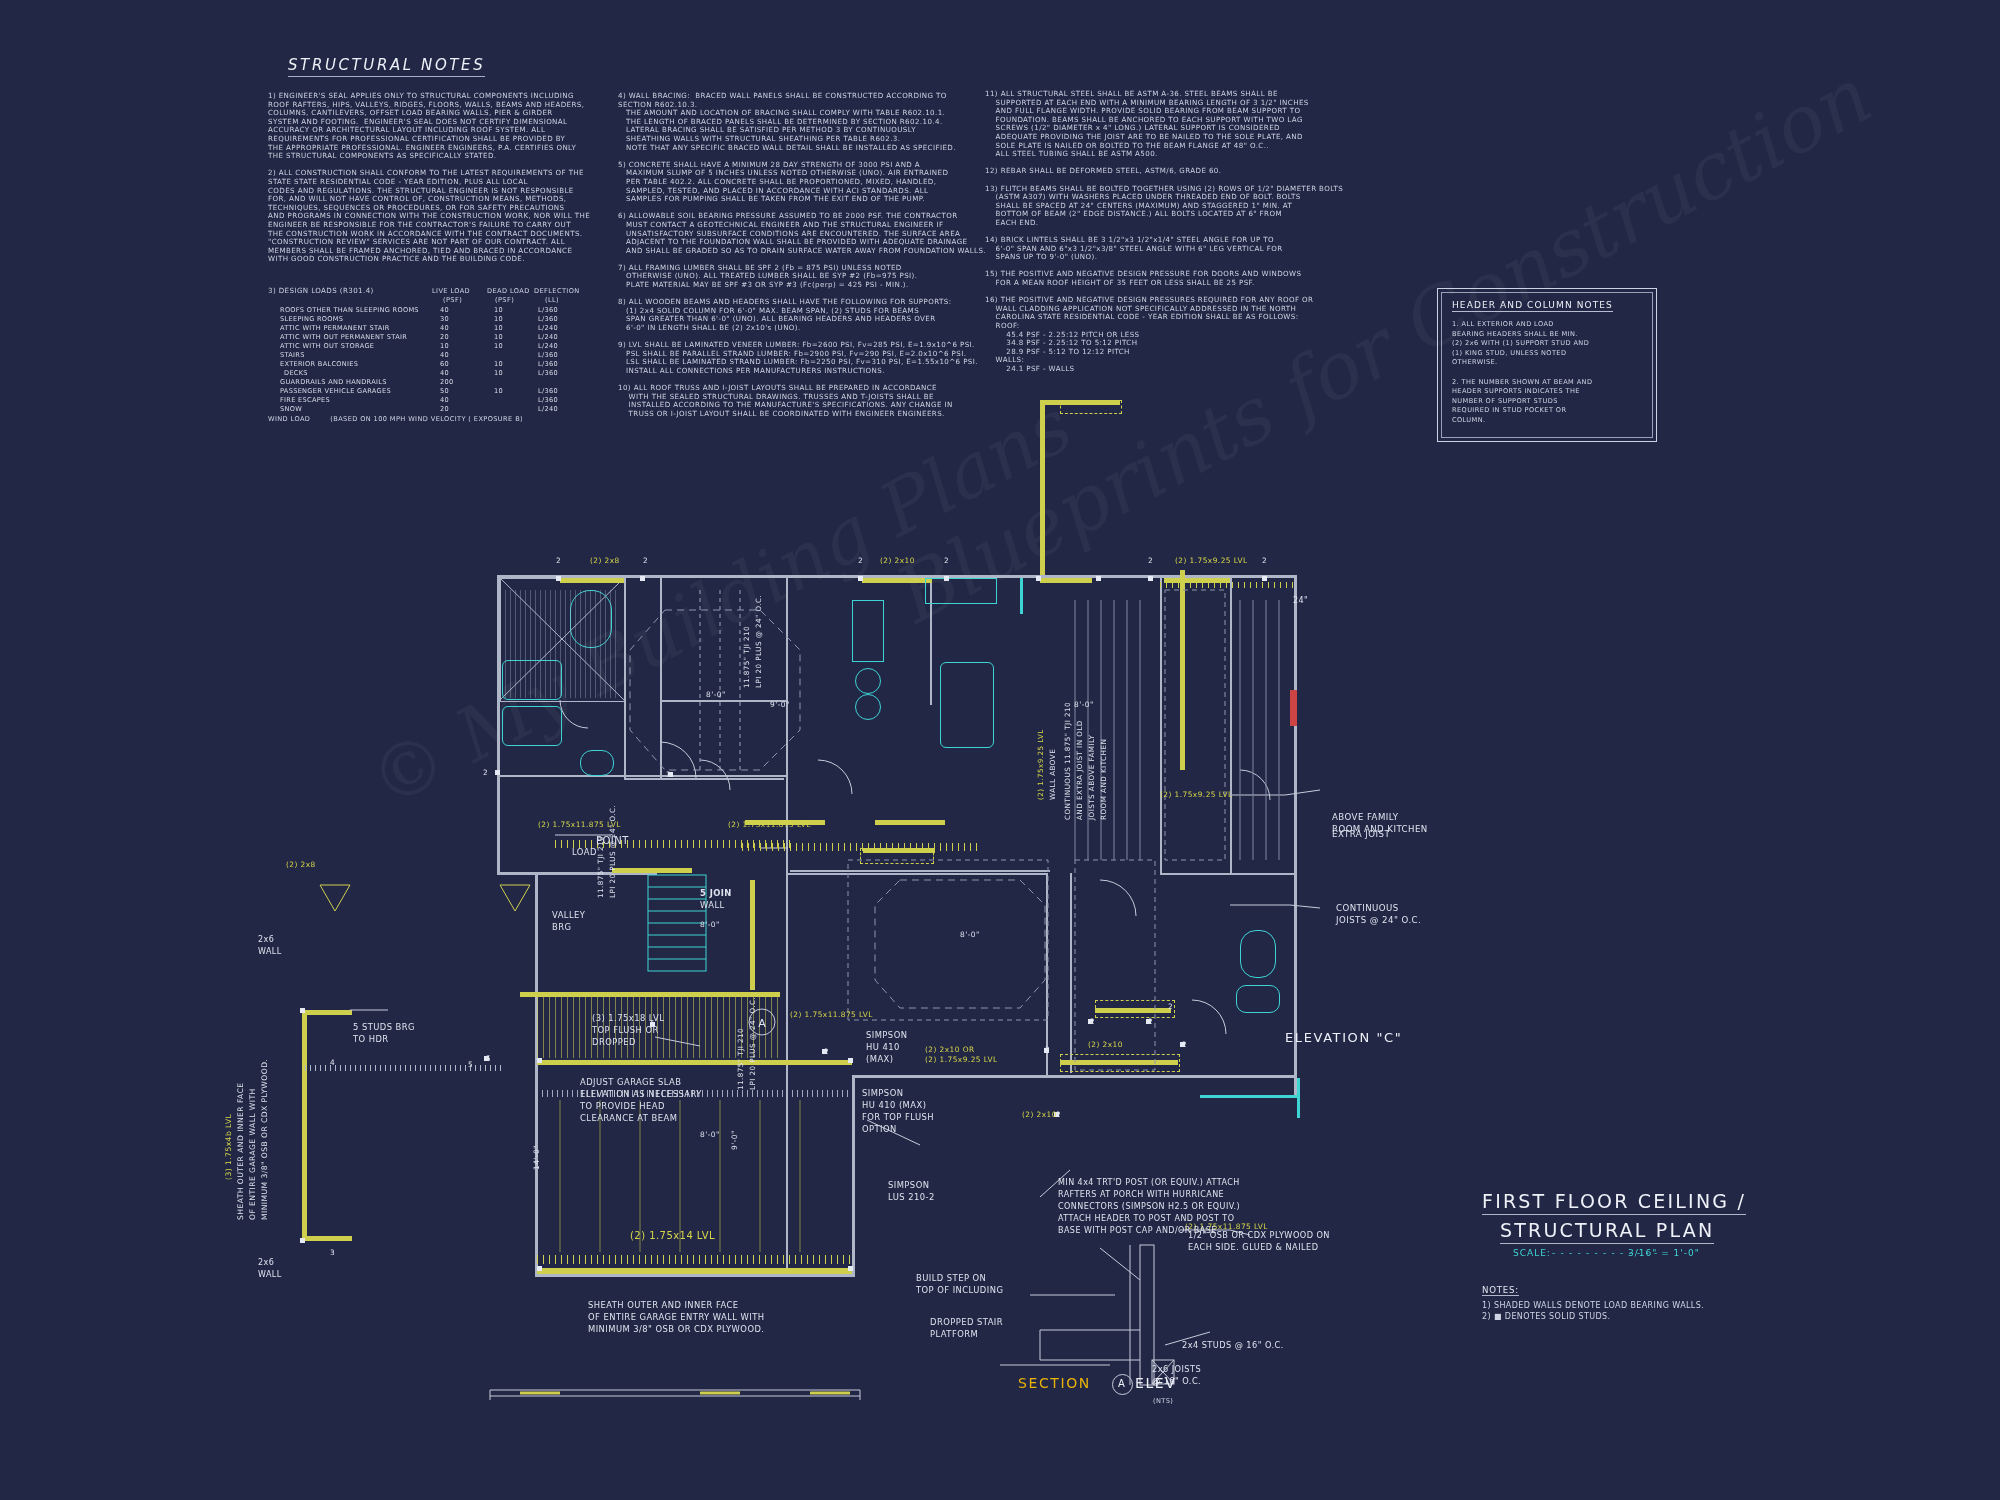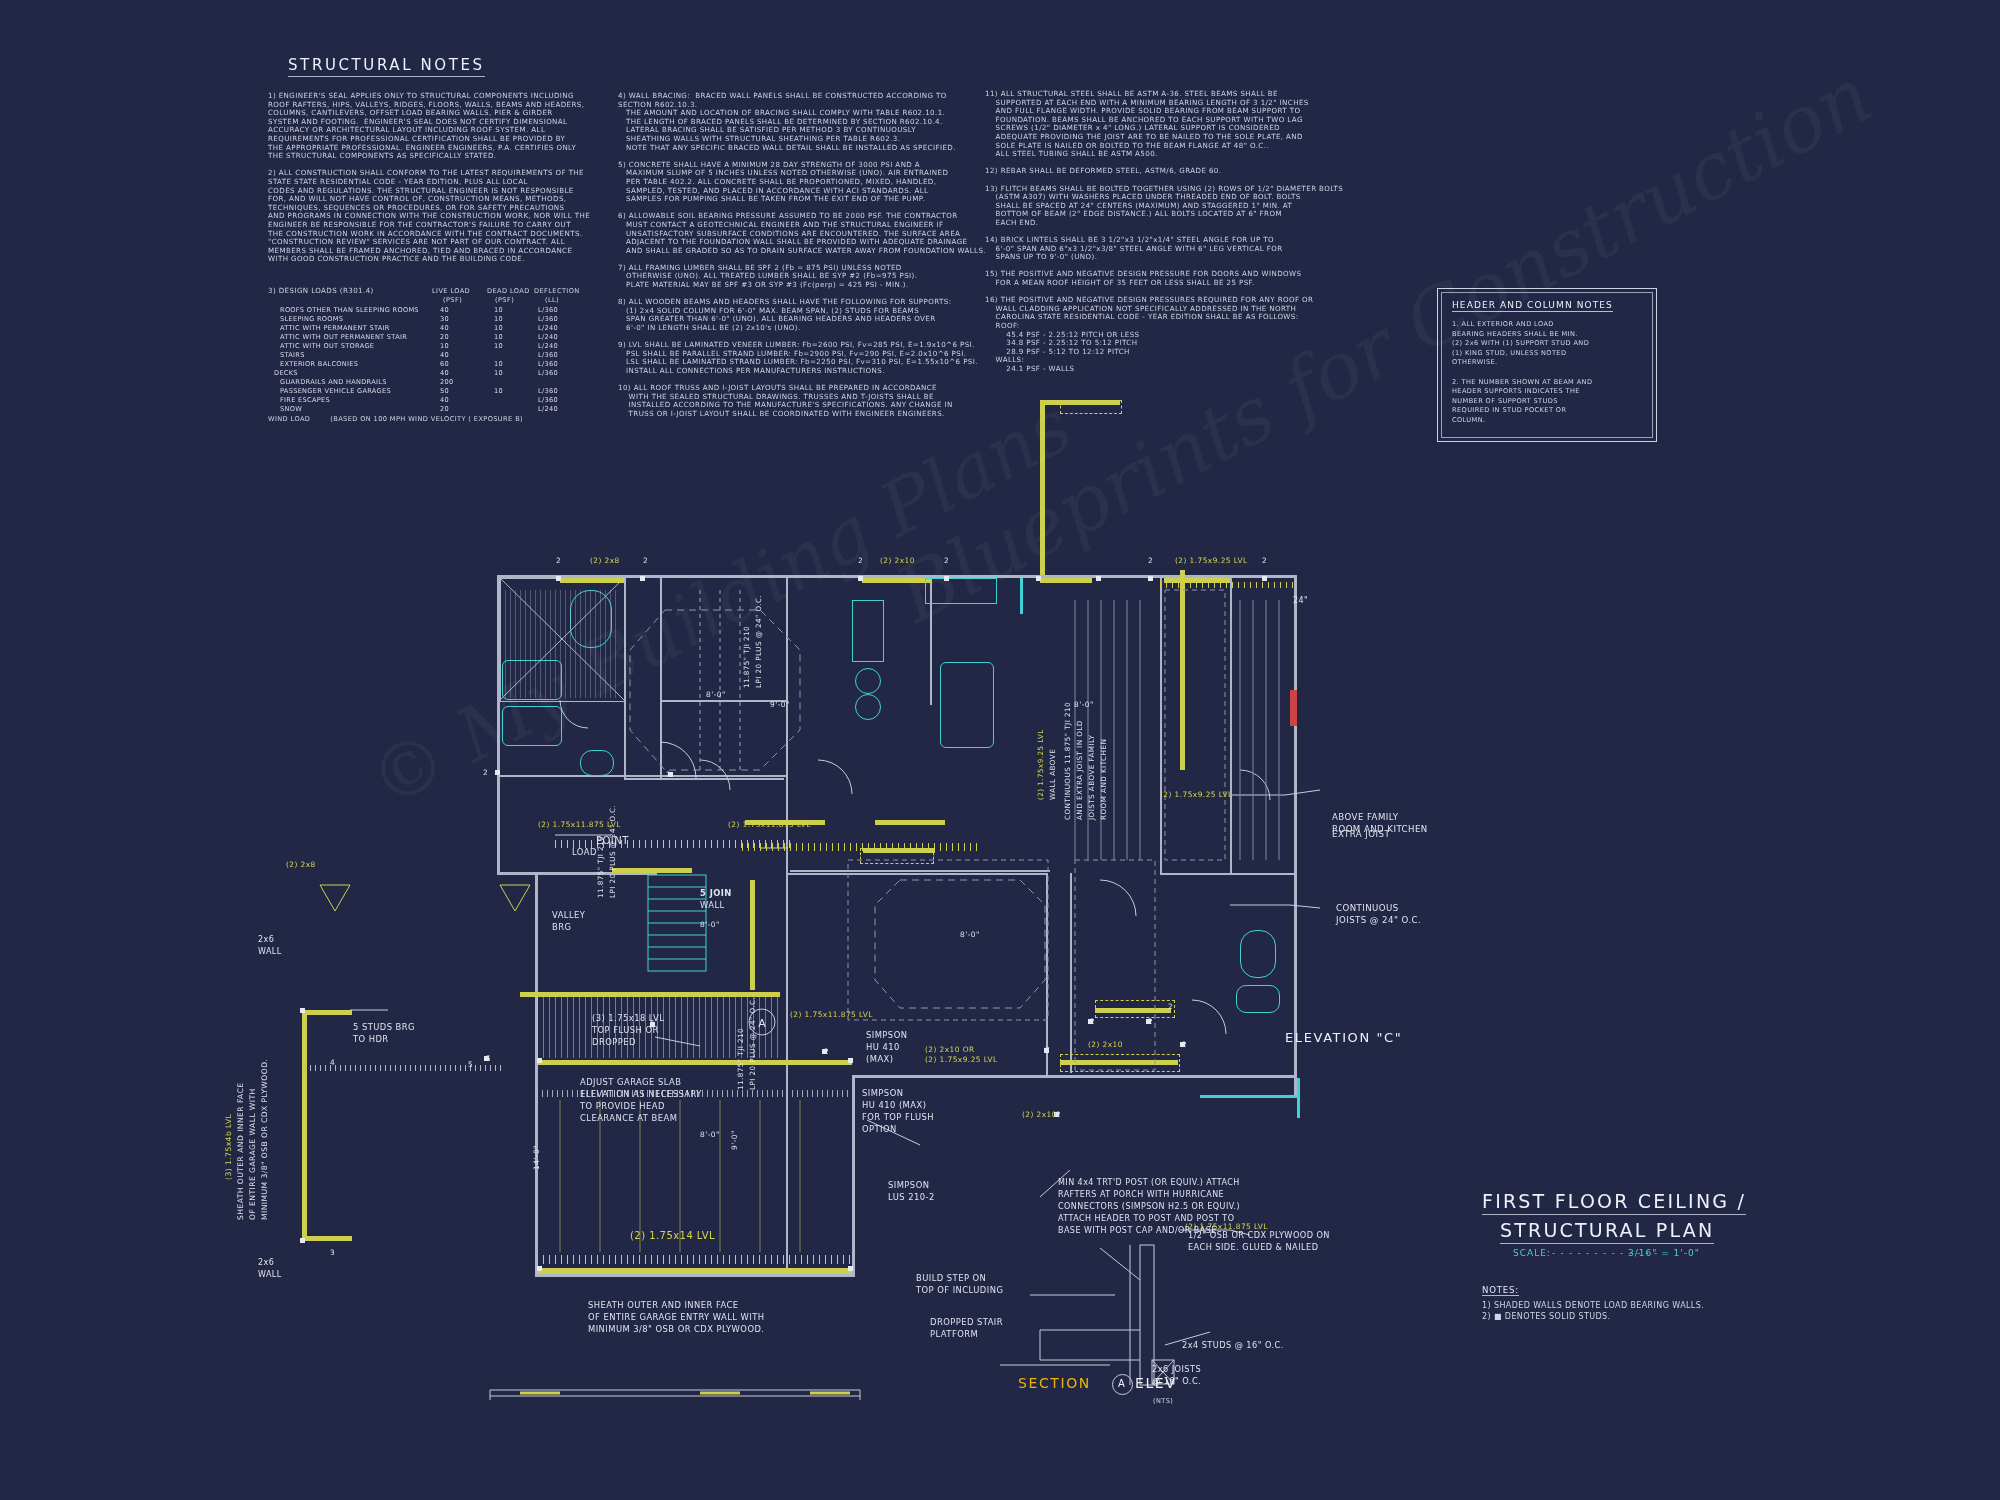--- a/index.html
+++ b/index.html
@@ -37,21 +37,21 @@
   svg{position:absolute;left:0;top:0;overflow:visible;pointer-events:none;}
 </style>
 </head>
 <body>
 
 <div id="sheet">
 
   <div class="wm wm1">© My Building Plans</div>
   <div class="wm wm2">Blueprints for Construction</div>
 
-  <div class="t hdr" style="left:288px;top:56px;">STRUCTURAL NOTES</div>
+  <div class="t hdr" style="left:288px;top:56px;font-style:italic;">STRUCTURAL NOTES</div>
 
   <div class="t note" id="col1" style="left:268px;top:92px;width:300px;"><div>1) ENGINEER'S SEAL APPLIES ONLY TO STRUCTURAL COMPONENTS INCLUDING</div><div>ROOF RAFTERS, HIPS, VALLEYS, RIDGES, FLOORS, WALLS, BEAMS AND HEADERS,</div><div>COLUMNS, CANTILEVERS, OFFSET LOAD BEARING WALLS, PIER &amp; GIRDER</div><div>SYSTEM AND FOOTING.  ENGINEER'S SEAL DOES NOT CERTIFY DIMENSIONAL</div><div>ACCURACY OR ARCHITECTURAL LAYOUT INCLUDING ROOF SYSTEM. ALL</div><div>REQUIREMENTS FOR PROFESSIONAL CERTIFICATION SHALL BE PROVIDED BY</div><div>THE APPROPRIATE PROFESSIONAL. ENGINEER ENGINEERS, P.A. CERTIFIES ONLY</div><div>THE STRUCTURAL COMPONENTS AS SPECIFICALLY STATED.</div><div>&nbsp;</div><div>2) ALL CONSTRUCTION SHALL CONFORM TO THE LATEST REQUIREMENTS OF THE</div><div>STATE STATE RESIDENTIAL CODE - YEAR EDITION, PLUS ALL LOCAL</div><div>CODES AND REGULATIONS. THE STRUCTURAL ENGINEER IS NOT RESPONSIBLE</div><div>FOR, AND WILL NOT HAVE CONTROL OF, CONSTRUCTION MEANS, METHODS,</div><div>TECHNIQUES, SEQUENCES OR PROCEDURES, OR FOR SAFETY PRECAUTIONS</div><div>AND PROGRAMS IN CONNECTION WITH THE CONSTRUCTION WORK, NOR WILL THE</div><div>ENGINEER BE RESPONSIBLE FOR THE CONTRACTOR'S FAILURE TO CARRY OUT</div><div>THE CONSTRUCTION WORK IN ACCORDANCE WITH THE CONTRACT DOCUMENTS.</div><div>"CONSTRUCTION REVIEW" SERVICES ARE NOT PART OF OUR CONTRACT. ALL</div><div>MEMBERS SHALL BE FRAMED ANCHORED, TIED AND BRACED IN ACCORDANCE</div><div>WITH GOOD CONSTRUCTION PRACTICE AND THE BUILDING CODE.</div></div>
 
   <div class="t note" id="dlHead" style="left:268px;top:287px;">3) DESIGN LOADS (R301.4)</div>
   <div class="t tiny" style="left:432px;top:287px;">LIVE LOAD</div>
   <div class="t tiny" style="left:487px;top:287px;">DEAD LOAD</div>
   <div class="t tiny" style="left:534px;top:287px;">DEFLECTION</div>
   <div class="t tiny" style="left:443px;top:296px;">(PSF)</div>
   <div class="t tiny" style="left:495px;top:296px;">(PSF)</div>
   <div class="t tiny" style="left:545px;top:296px;">(LL)</div>
@@ -92,21 +92,21 @@
         <span style="position: absolute; left: 226px; white-space: pre;"></span>
         <span style="position: absolute; left: 270px; white-space: pre;">L/360</span>
       </div>
       <div style="position: relative; height: 9px; font-size: 6.6px; line-height: 9px; letter-spacing: 0.3px;">
         <span style="position: absolute; left: 12px; white-space: pre;">EXTERIOR BALCONIES</span>
         <span style="position: absolute; left: 172px; white-space: pre;">60</span>
         <span style="position: absolute; left: 226px; white-space: pre;">10</span>
         <span style="position: absolute; left: 270px; white-space: pre;">L/360</span>
       </div>
       <div style="position: relative; height: 9px; font-size: 6.6px; line-height: 9px; letter-spacing: 0.3px;">
-        <span style="position: absolute; left: 6px; white-space: pre; text-align: right;">DECKS</span>
+        <span style="position: absolute; left: 16px; white-space: pre; text-align: right;">DECKS</span>
         <span style="position: absolute; left: 172px; white-space: pre;">40</span>
         <span style="position: absolute; left: 226px; white-space: pre;">10</span>
         <span style="position: absolute; left: 270px; white-space: pre;">L/360</span>
       </div>
       <div style="position: relative; height: 9px; font-size: 6.6px; line-height: 9px; letter-spacing: 0.3px;">
         <span style="position: absolute; left: 12px; white-space: pre;">GUARDRAILS AND HANDRAILS</span>
         <span style="position: absolute; left: 172px; white-space: pre;">200</span>
         <span style="position: absolute; left: 226px; white-space: pre;"></span>
         <span style="position: absolute; left: 270px; white-space: pre;"></span>
       </div>

